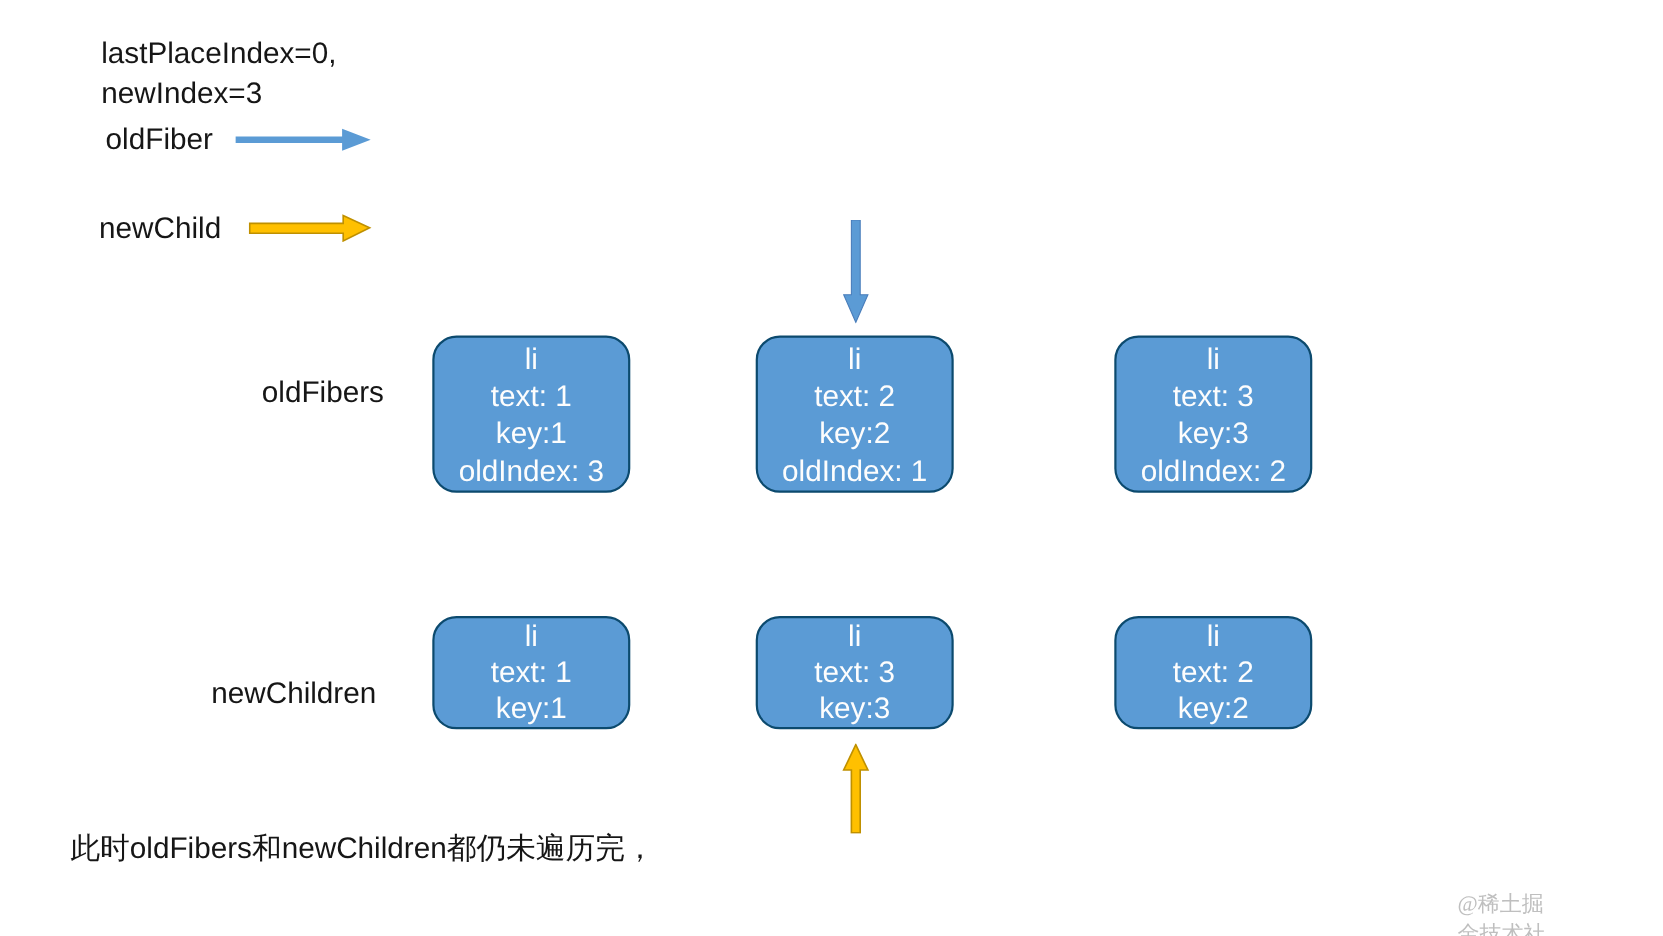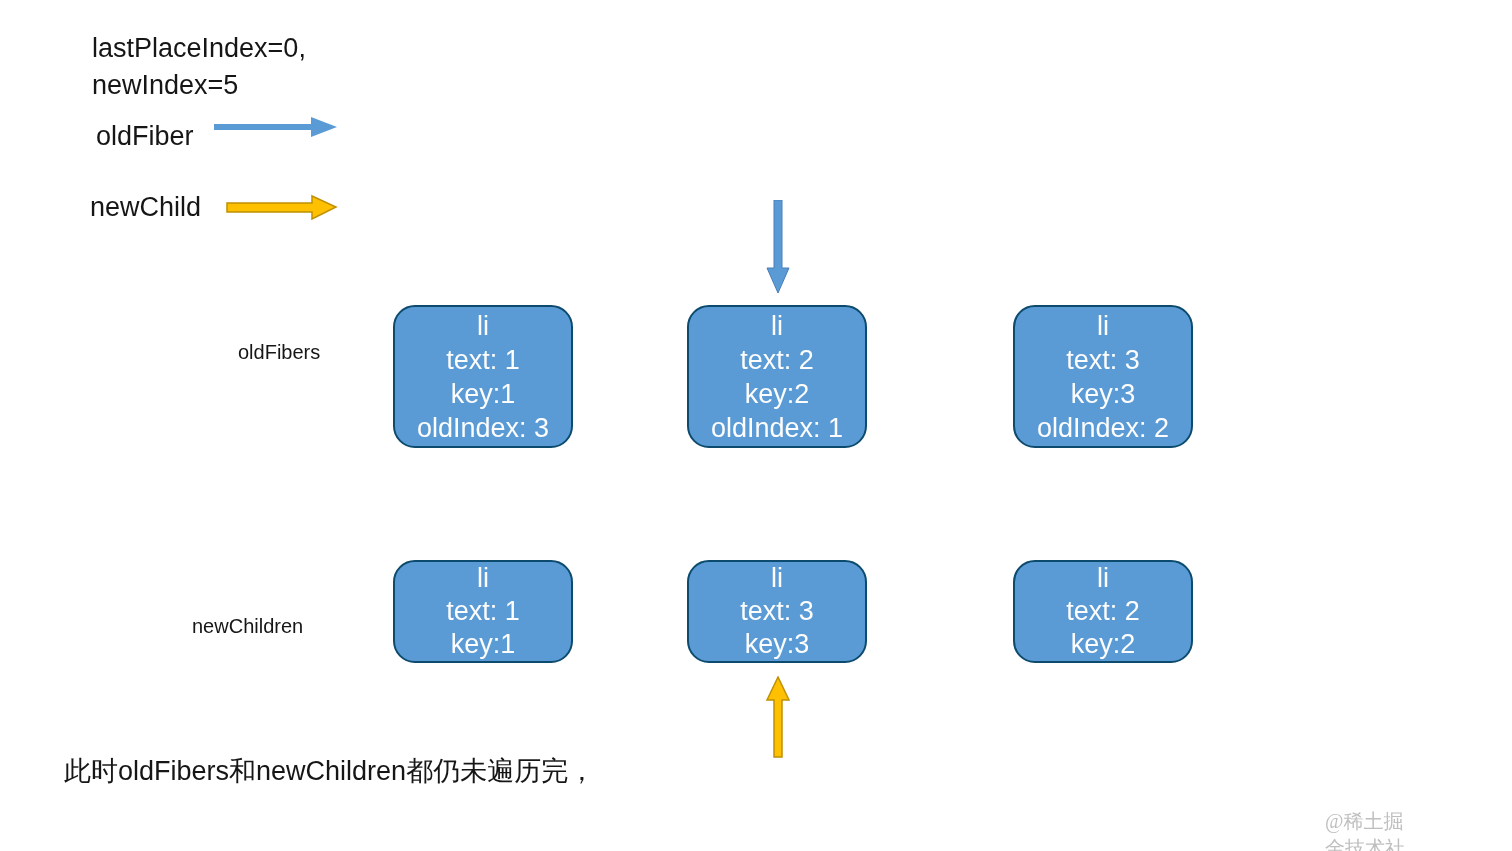--- a/index.html
+++ b/index.html
@@ -18,33 +18,33 @@
   .abs { position: absolute; }
 
   
   .state-text {
     left: 92px; top: 30px;
     font-size: 27px; line-height: 37px; color: #161616;
   }
 
   
   .legend-label { font-size: 27px; color: #161616; }
-  .old-fiber-label { left: 96px; top: 111px; margin-top: 10px; }
+  .old-fiber-label { left: 96px; top: 111px; }
   .new-child-label { left: 90px; top: 192px; }
   .old-fiber-arrow { left: 214px; top: 114px; }
   .new-child-arrow { left: 226px; top: 194px; }
 
   
   .map-block {
     left: 590px; top: 26px;
     font-size: 26px; line-height: 34px; color: #161616;
   }
 
   
-  .row-label { font-size: 20px; color: #161616; }
+  .row-label { font-size: 27px; color: #161616; }
   .old-fibers-label { left: 238px; top: 341px; }
   .new-children-label { left: 192px; top: 615px; }
 
   
   .node {
     position: absolute;
     width: 180px;
     background: #5b9bd5;
     border: 2px solid #0c4a6e;
     border-radius: 22px;
@@ -84,21 +84,21 @@
     font-family: Liberation Serif, serif;
   }
 </style>
 </head>
 <body>
 
 <div class="canvas">
 
   <div class="abs state-text">
     <div>lastPlaceIndex=0,</div>
-    <div>newIndex=5</div>
+    <div>newIndex=3</div>
   </div>
 
   <div class="abs legend-label old-fiber-label">oldFiber</div>
   <svg class="abs old-fiber-arrow" width="124" height="26" viewBox="0 0 124 26">
     <polygon points="0,10 97,10 97,3 123,13 97,23 97,16 0,16" stroke-width="1" fill="#5b9bd5"></polygon>
   </svg>
 
   <div class="abs legend-label new-child-label">newChild</div>
   <svg class="abs new-child-arrow" width="112" height="26" viewBox="0 0 112 26">
     <polygon points="1,9 86,9 86,2 110,13 86,25 86,18 1,18" stroke="#bf9000" stroke-width="1.5" fill="#ffc000"></polygon>

